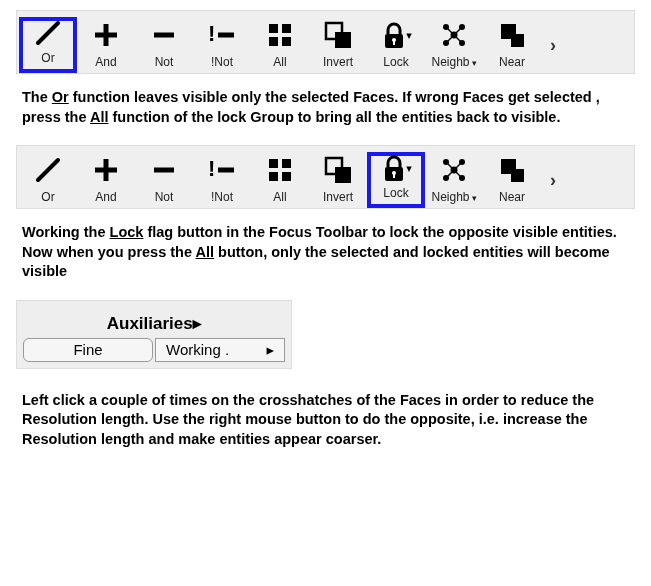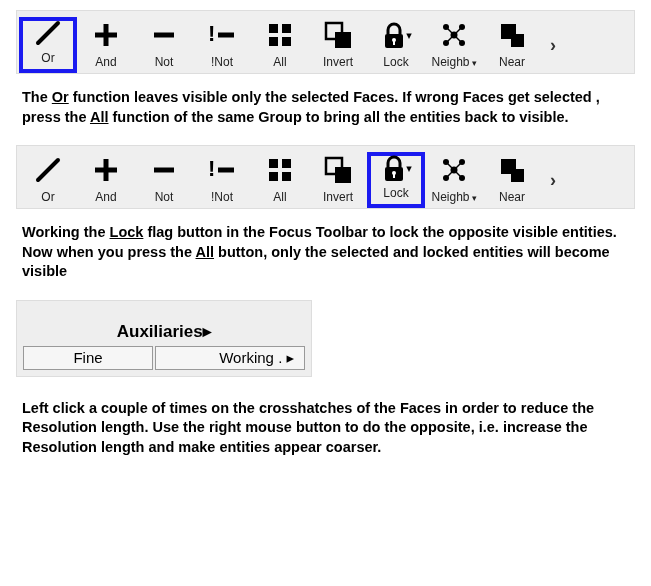--- a/index.html
+++ b/index.html
@@ -69,43 +69,43 @@
     line-height: 1.35;
     margin: 6px 0 18px 6px;
     max-width: 610px;
   }
   .u { text-decoration: underline; }
   
   .aux-panel {
     display:inline-block;
     background:#eeeeee;
     border:1px solid #ddd;
-    padding:20px 6px 6px 6px;
+    padding:12px 6px 6px 6px;
     margin-bottom:12px;
   }
   .aux-title {
     font-weight:bold;
     font-size:17px;
     text-align:center;
     padding-bottom:4px;
   }
   .aux-row { display:flex; gap:2px; }
   .aux-btn {
     background:#f6f6f6;
     border:1px solid #999;
     padding:2px 10px;
     font-size:15px;
     height:24px;
     display:flex;
     align-items:center;
     justify-content:center;
     box-sizing:border-box;
   }
-  .aux-btn.fine { width:130px; }
-  .aux-btn.work { width:150px; justify-content:flex-end; }
+  .aux-btn.fine { width:130px;border-radius:6px; }
+  .aux-btn.work { width:130px; justify-content:space-between; }
   svg { display:block; }
 </style>
 </head>
 <body>
 
 
 
 
 <svg width="0" height="0" style="position:absolute">
   <defs>
@@ -230,21 +230,21 @@
         <svg width="28" height="28" viewBox="0 0 28 28">
           <use href="#i-near"></use>
         </svg>
       </div>
       <div class="lbl">Near</div>
     </div>
     <div class="overflow">›</div>
   </div>
 
 <p class="caption">
-  <span>The </span><span class="u">Or</span><span> function leaves visible only the selected Faces. If wrong Faces get selected , press the </span><span class="u">All</span><span> function of the same Group to bring all the entities back to visible.</span>
+  <span>The </span><span class="u">Or</span><span> function leaves visible only the selected Faces. If wrong Faces get selected , press the </span><span class="u">All</span><span> function of the lock Group to bring all the entities back to visible.</span>
 </p>
 
 
 <div class="toolbar" id="tb2">
     <div class="tbtn">
       <div class="iconwrap">
         <svg width="28" height="28" viewBox="0 0 28 28">
           <use href="#i-slash"></use>
         </svg>
       </div>

